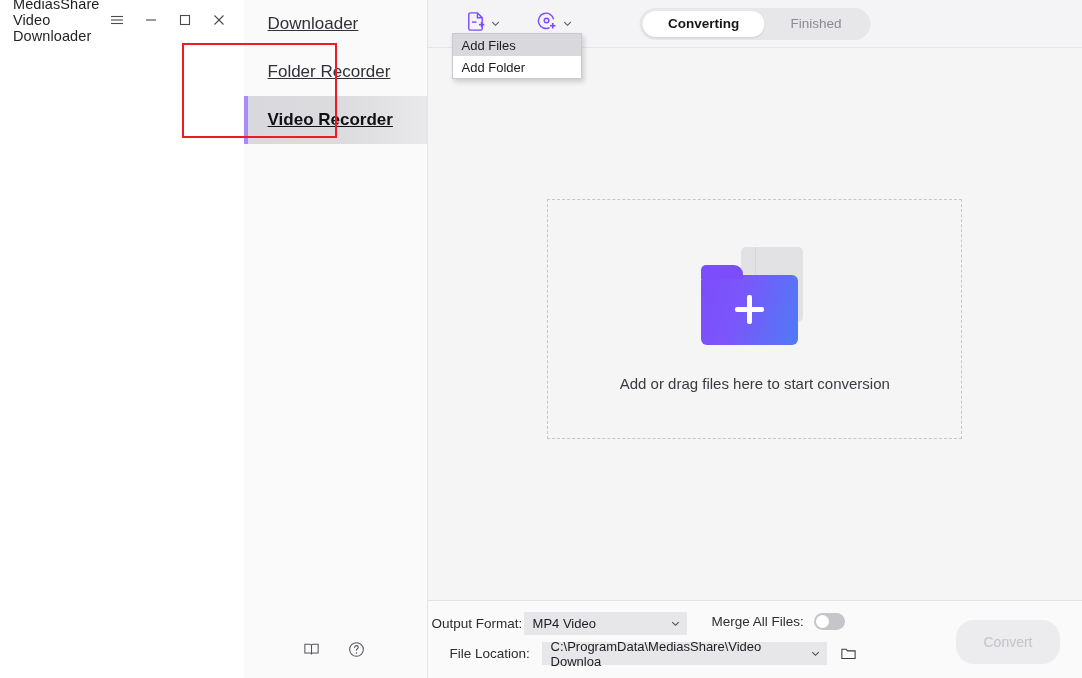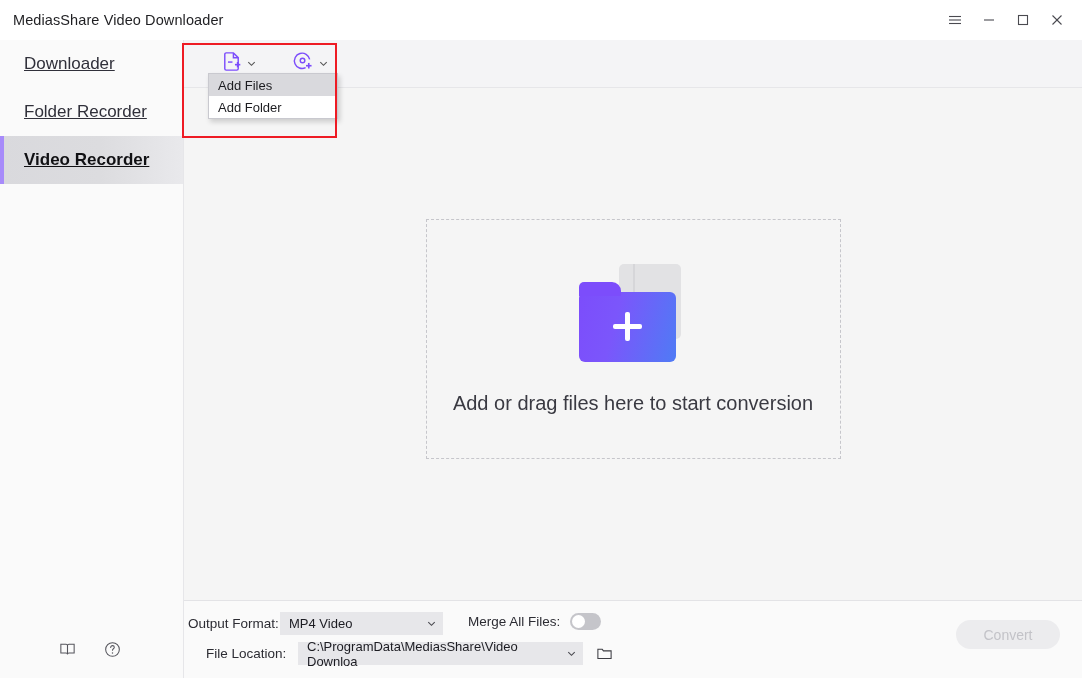--- a/index.html
+++ b/index.html
@@ -5,21 +5,21 @@
   * { box-sizing: border-box; margin: 0; padding: 0; }
   html, body {
     width: 1082px; height: 678px;
     font-family: "Liberation Sans", sans-serif;
     background: #ffffff;
     overflow: hidden;
   }
   .app {
     position: relative;
     width: 1082px; height: 678px;
-    display: flex; flex-direction: column;
+    display: flex; 
     background: #ffffff;
   }
 
   
   .titlebar {
     height: 40px; flex: 0 0 40px;
     display: flex; align-items: center;
     background: #ffffff;
     position: relative;
     z-index: 5;
@@ -190,21 +190,21 @@
     position: absolute; left: 0; top: -10px;
     width: 42px; height: 14px;
     background: #7c4dfb;
     border-radius: 5px 9px 0 0;
   }
   .plus-h, .plus-v {
     position: absolute; background: #ffffff; border-radius: 2px;
   }
   .plus-h { left: 34px; top: 32px; width: 29px; height: 5px; }
   .plus-v { left: 46px; top: 20px; width: 5px; height: 29px; }
-  .dz-text { font-size: 20px; color: #3a3a42; }
+  .dz-text { font-size: 15px; color: #3a3a42; }
 
   
   .bottombar {
     height: 78px; flex: 0 0 78px;
     background: #fafafa;
     border-top: 1px solid #e3e3e6;
     position: relative;
   }
   .row-fmt { position: absolute; left: 4px; top: 11px; display: flex; align-items: center; }
   .row-loc { position: absolute; left: 22px; top: 41px; display: flex; align-items: center; }
@@ -233,21 +233,21 @@
   .toggle .knob {
     position: absolute; left: 2px; top: 2px;
     width: 13px; height: 13px; border-radius: 50%;
     background: #ffffff;
   }
   .folder-btn {
     margin-left: 13px; color: #3c3c42; display: flex;
   }
   .convert-btn {
     position: absolute; right: 22px; top: 19px;
-    width: 104px; height: 29px; border-radius: 18px;
+    width: 104px; height: 44px; border-radius: 18px;
     background: #ececee;
     display: flex; align-items: center; justify-content: center;
     font-size: 14px; color: #c3c3c8;
   }
 </style>
 </head>
 <body>
 
 <div class="app">
 
@@ -350,20 +350,28 @@
 
         <div class="dropdown">
           <div class="menu-item hover">
             <span>Add Files</span>
           </div>
           <div class="menu-item">
             <span>Add Folder</span>
           </div>
         </div>
 
+        <div class="tabs">
+          <div class="tab active">
+            <span>Converting</span>
+          </div>
+          <div class="tab">
+            <span>Finished</span>
+          </div>
+        </div>
       </div>
 
       <div class="content">
         <div class="dropzone">
           <div class="folder-art">
             <div class="paper"></div>
             <div class="folder">
               <div class="folder-tab"></div>
               <div class="plus-h"></div>
               <div class="plus-v"></div>

